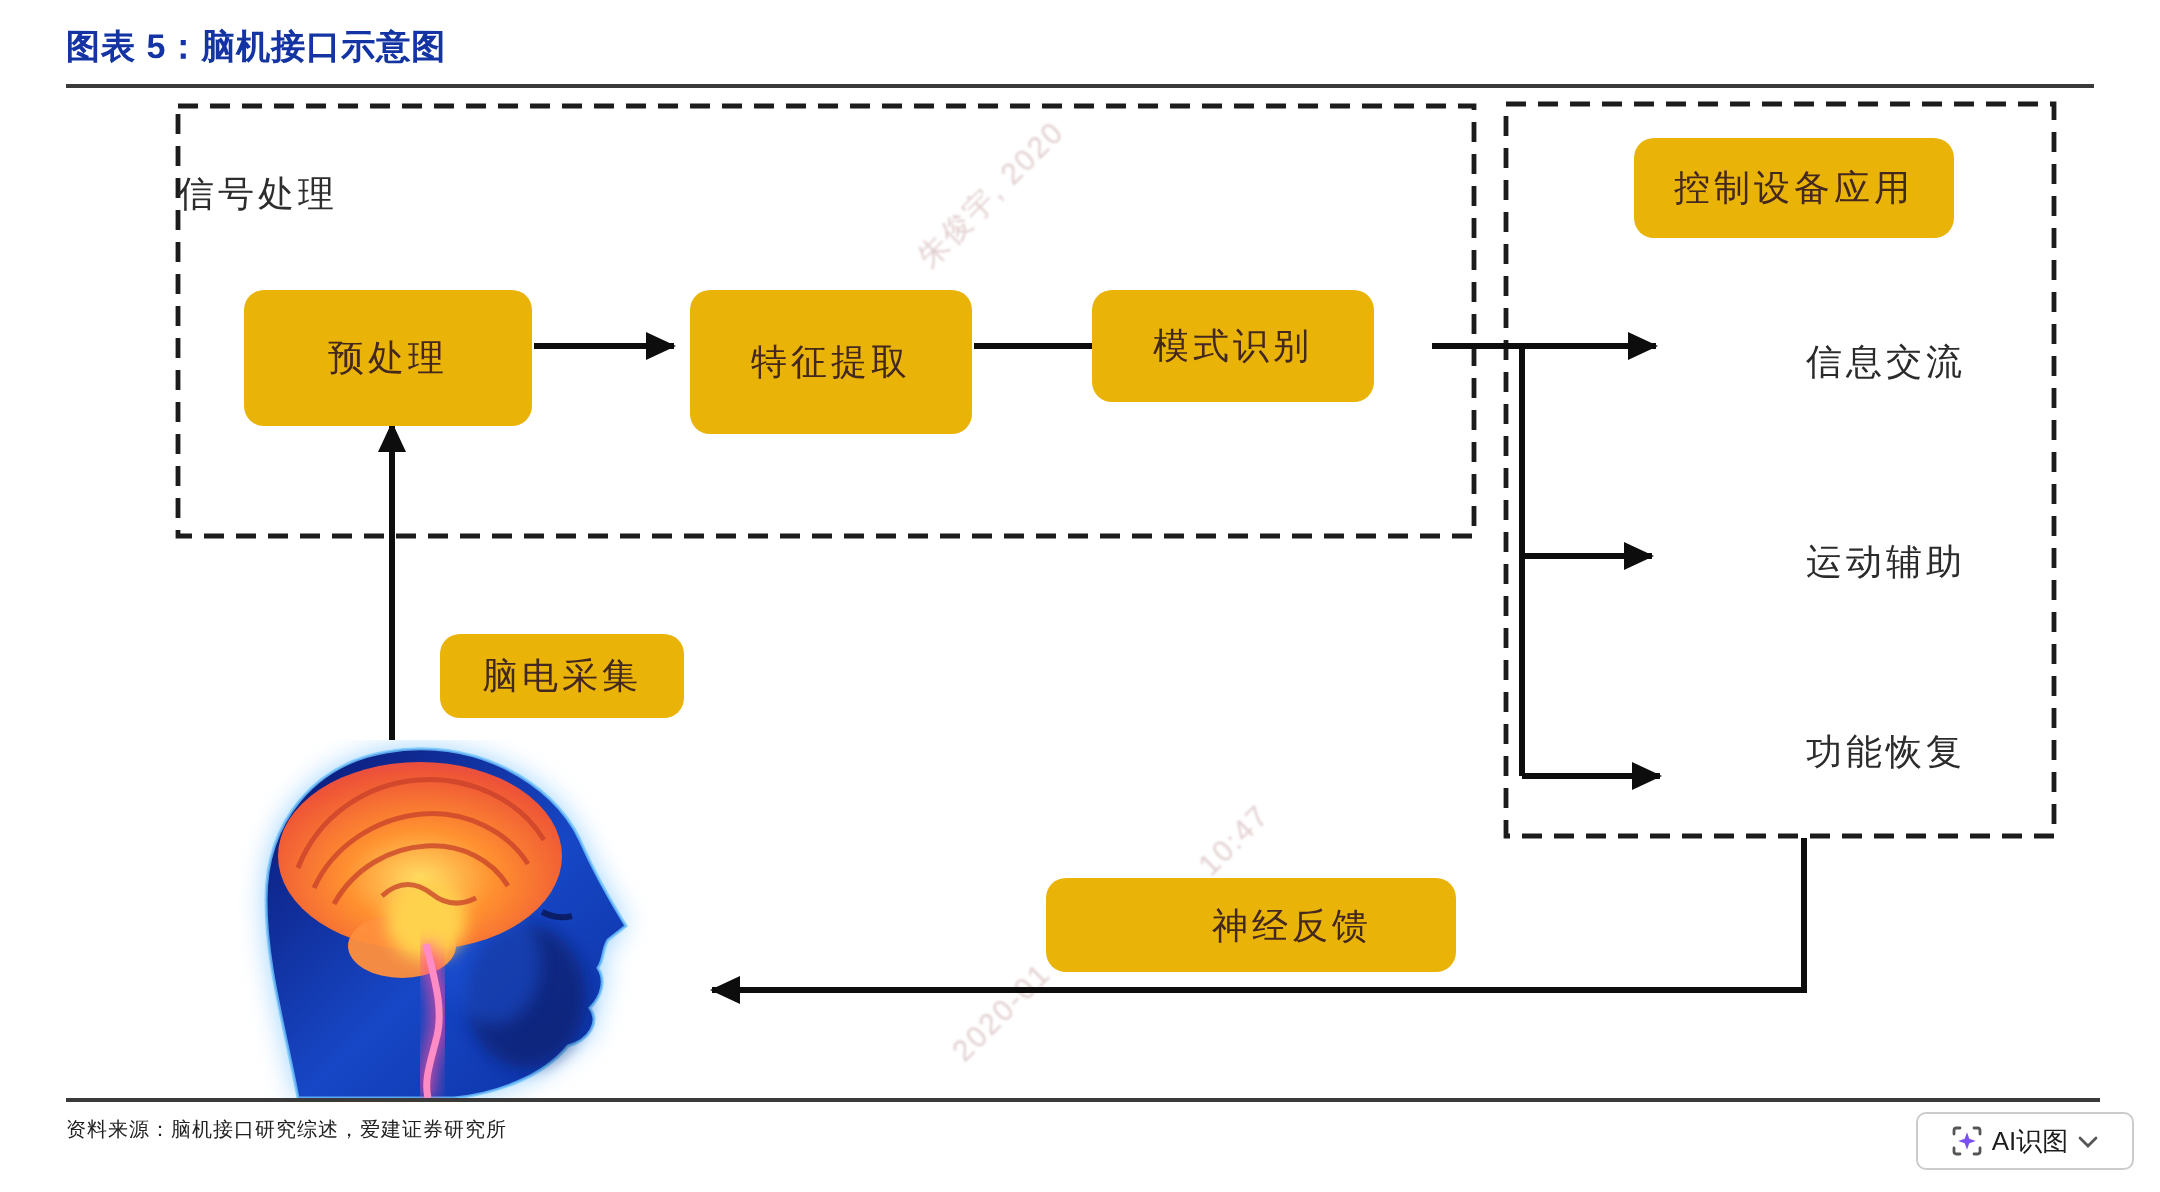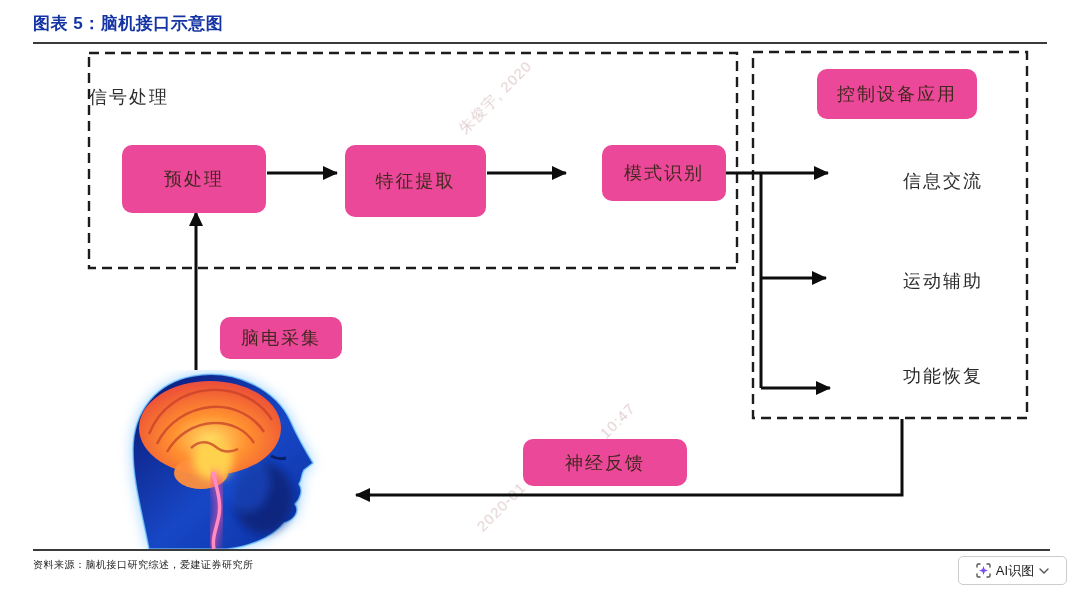--- a/index.html
+++ b/index.html
@@ -9,30 +9,30 @@
   }
   .serif{font-family:"Liberation Serif","DejaVu Serif",serif;}
   .title{
     position:absolute;left:33px;top:12px;font-size:17px;font-weight:700;
     color:#1434a4;letter-spacing:.5px;
   }
   .rule{position:absolute;left:33px;height:2px;background:#3a3a3a;}
   .rule-top{top:42px;width:1014px;}
   .rule-bottom{top:549px;width:1017px;}
   .pinkbox{
-    position:absolute;background:#ec4899;border-radius:10px;
+    position:absolute;background:#eab308;border-radius:10px;
     display:flex;align-items:center;justify-content:center;
     color:#43281f;font-size:18px;letter-spacing:2px;
   }
   .node-pre{left:122px;top:145px;width:144px;height:68px;}
   .node-feat{left:345px;top:145px;width:141px;height:72px;}
-  .node-pattern{left:602px;top:145px;width:124px;height:56px;}
+  .node-pattern{left:546px;top:145px;width:141px;height:56px;}
   .control-title{left:817px;top:69px;width:160px;height:50px;}
   .acq-box{left:220px;top:317px;width:122px;height:42px;}
-  .feedback-box{left:523px;top:439px;width:164px;height:47px;}
+  .feedback-box{left:523px;top:439px;width:164px;height:47px;padding-left:41px;}
   .grouplabel{
     position:absolute;left:89px;top:85px;width:648px;text-align:left;
     color:#2d2d2d;font-size:18px;letter-spacing:2px;
   }
   .applabel{
     position:absolute;left:838px;width:145px;text-align:right;
     color:#2b2b2b;font-size:18px;letter-spacing:2px;
   }
   .app-1{top:169px;}.app-2{top:269px;}.app-3{top:364px;}
   .watermark{

